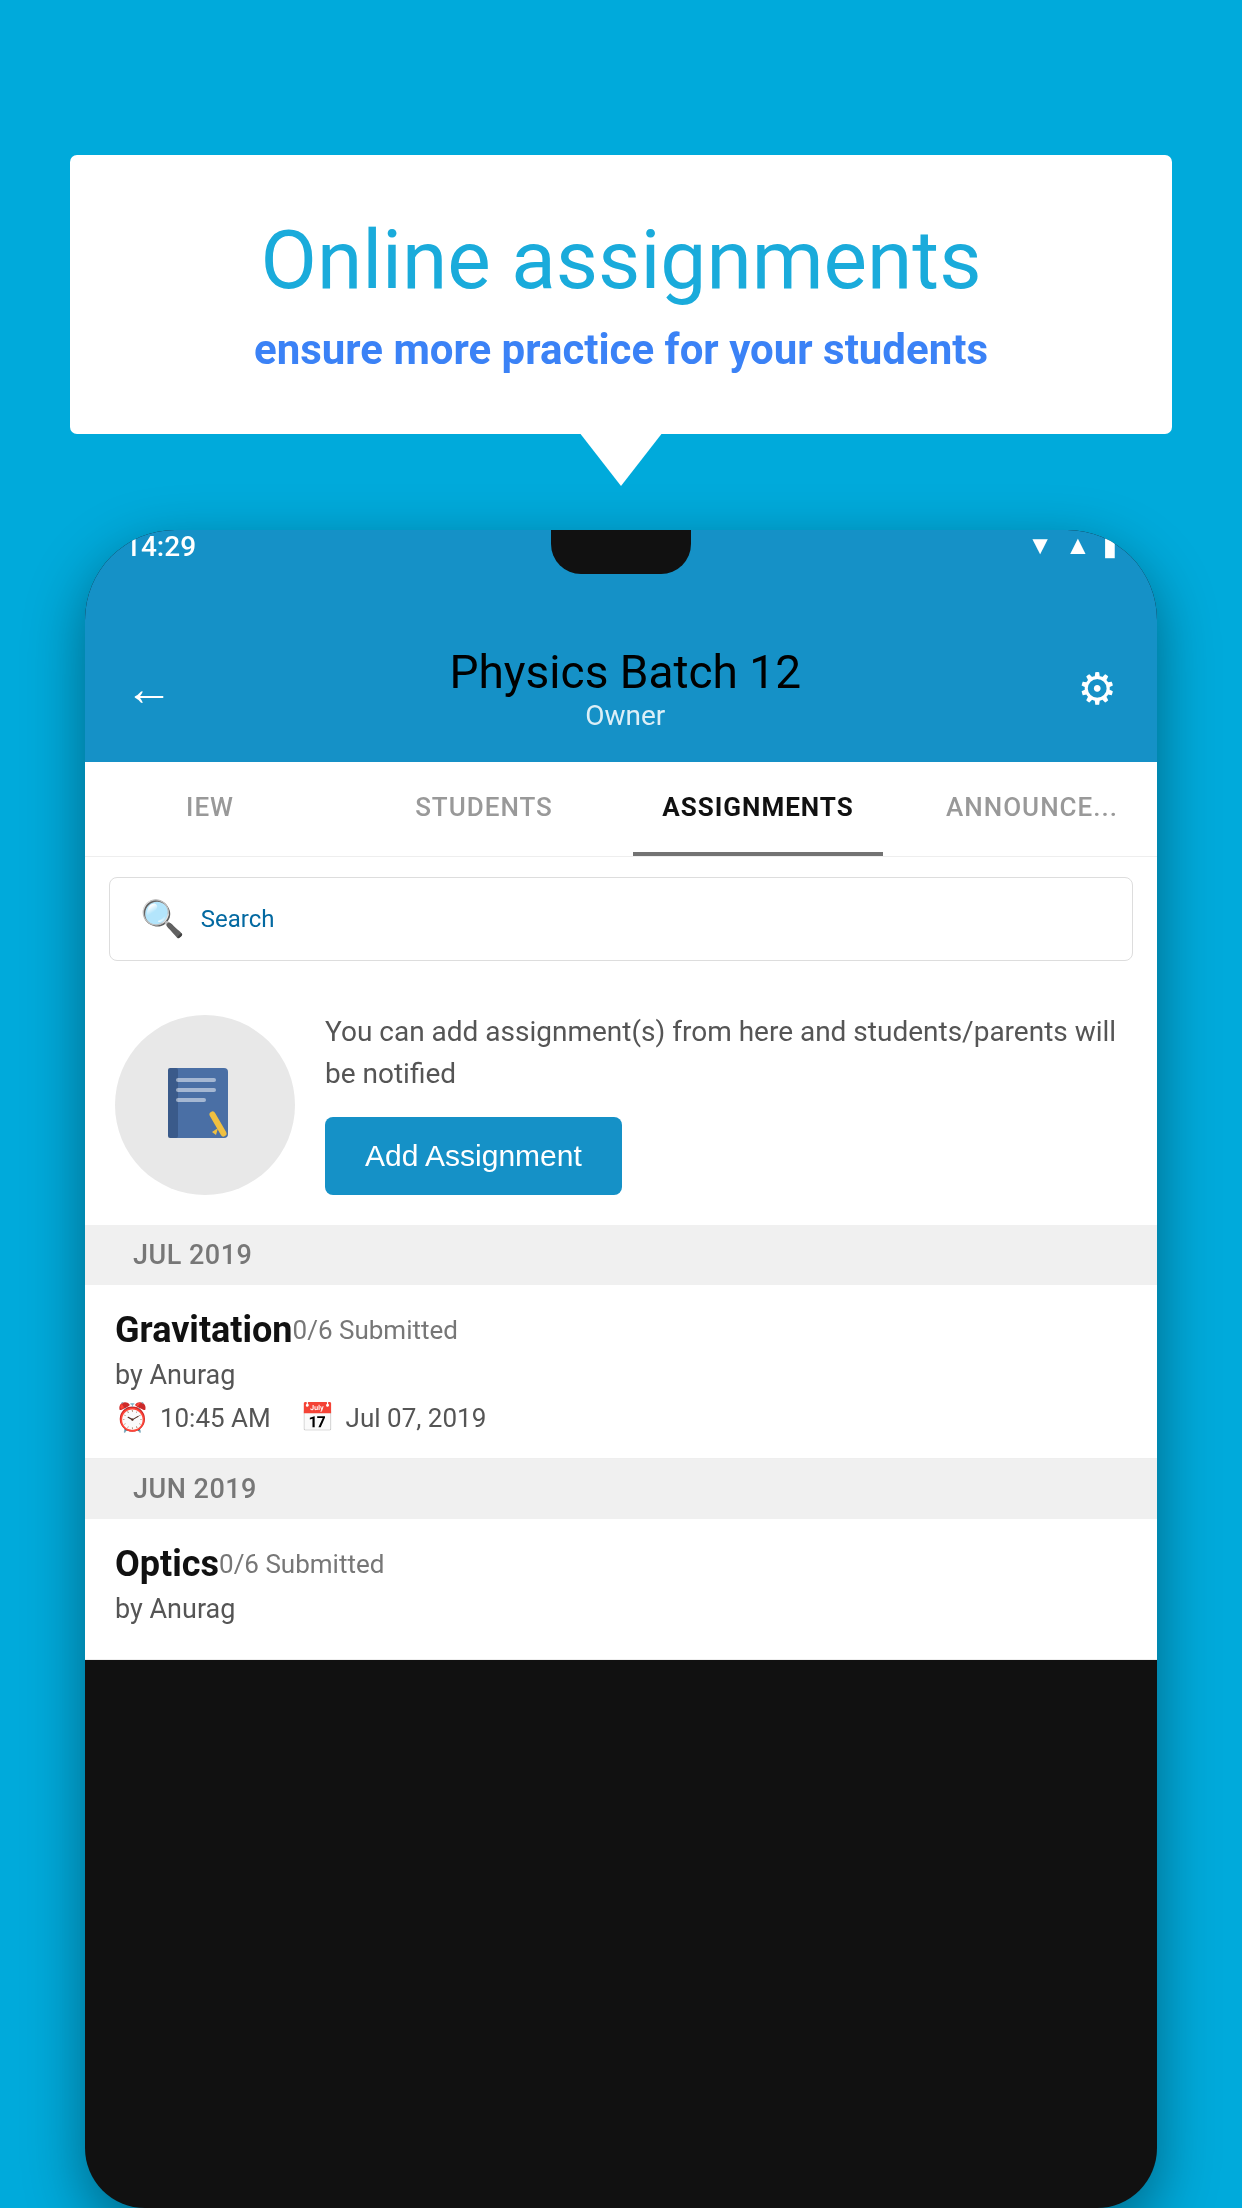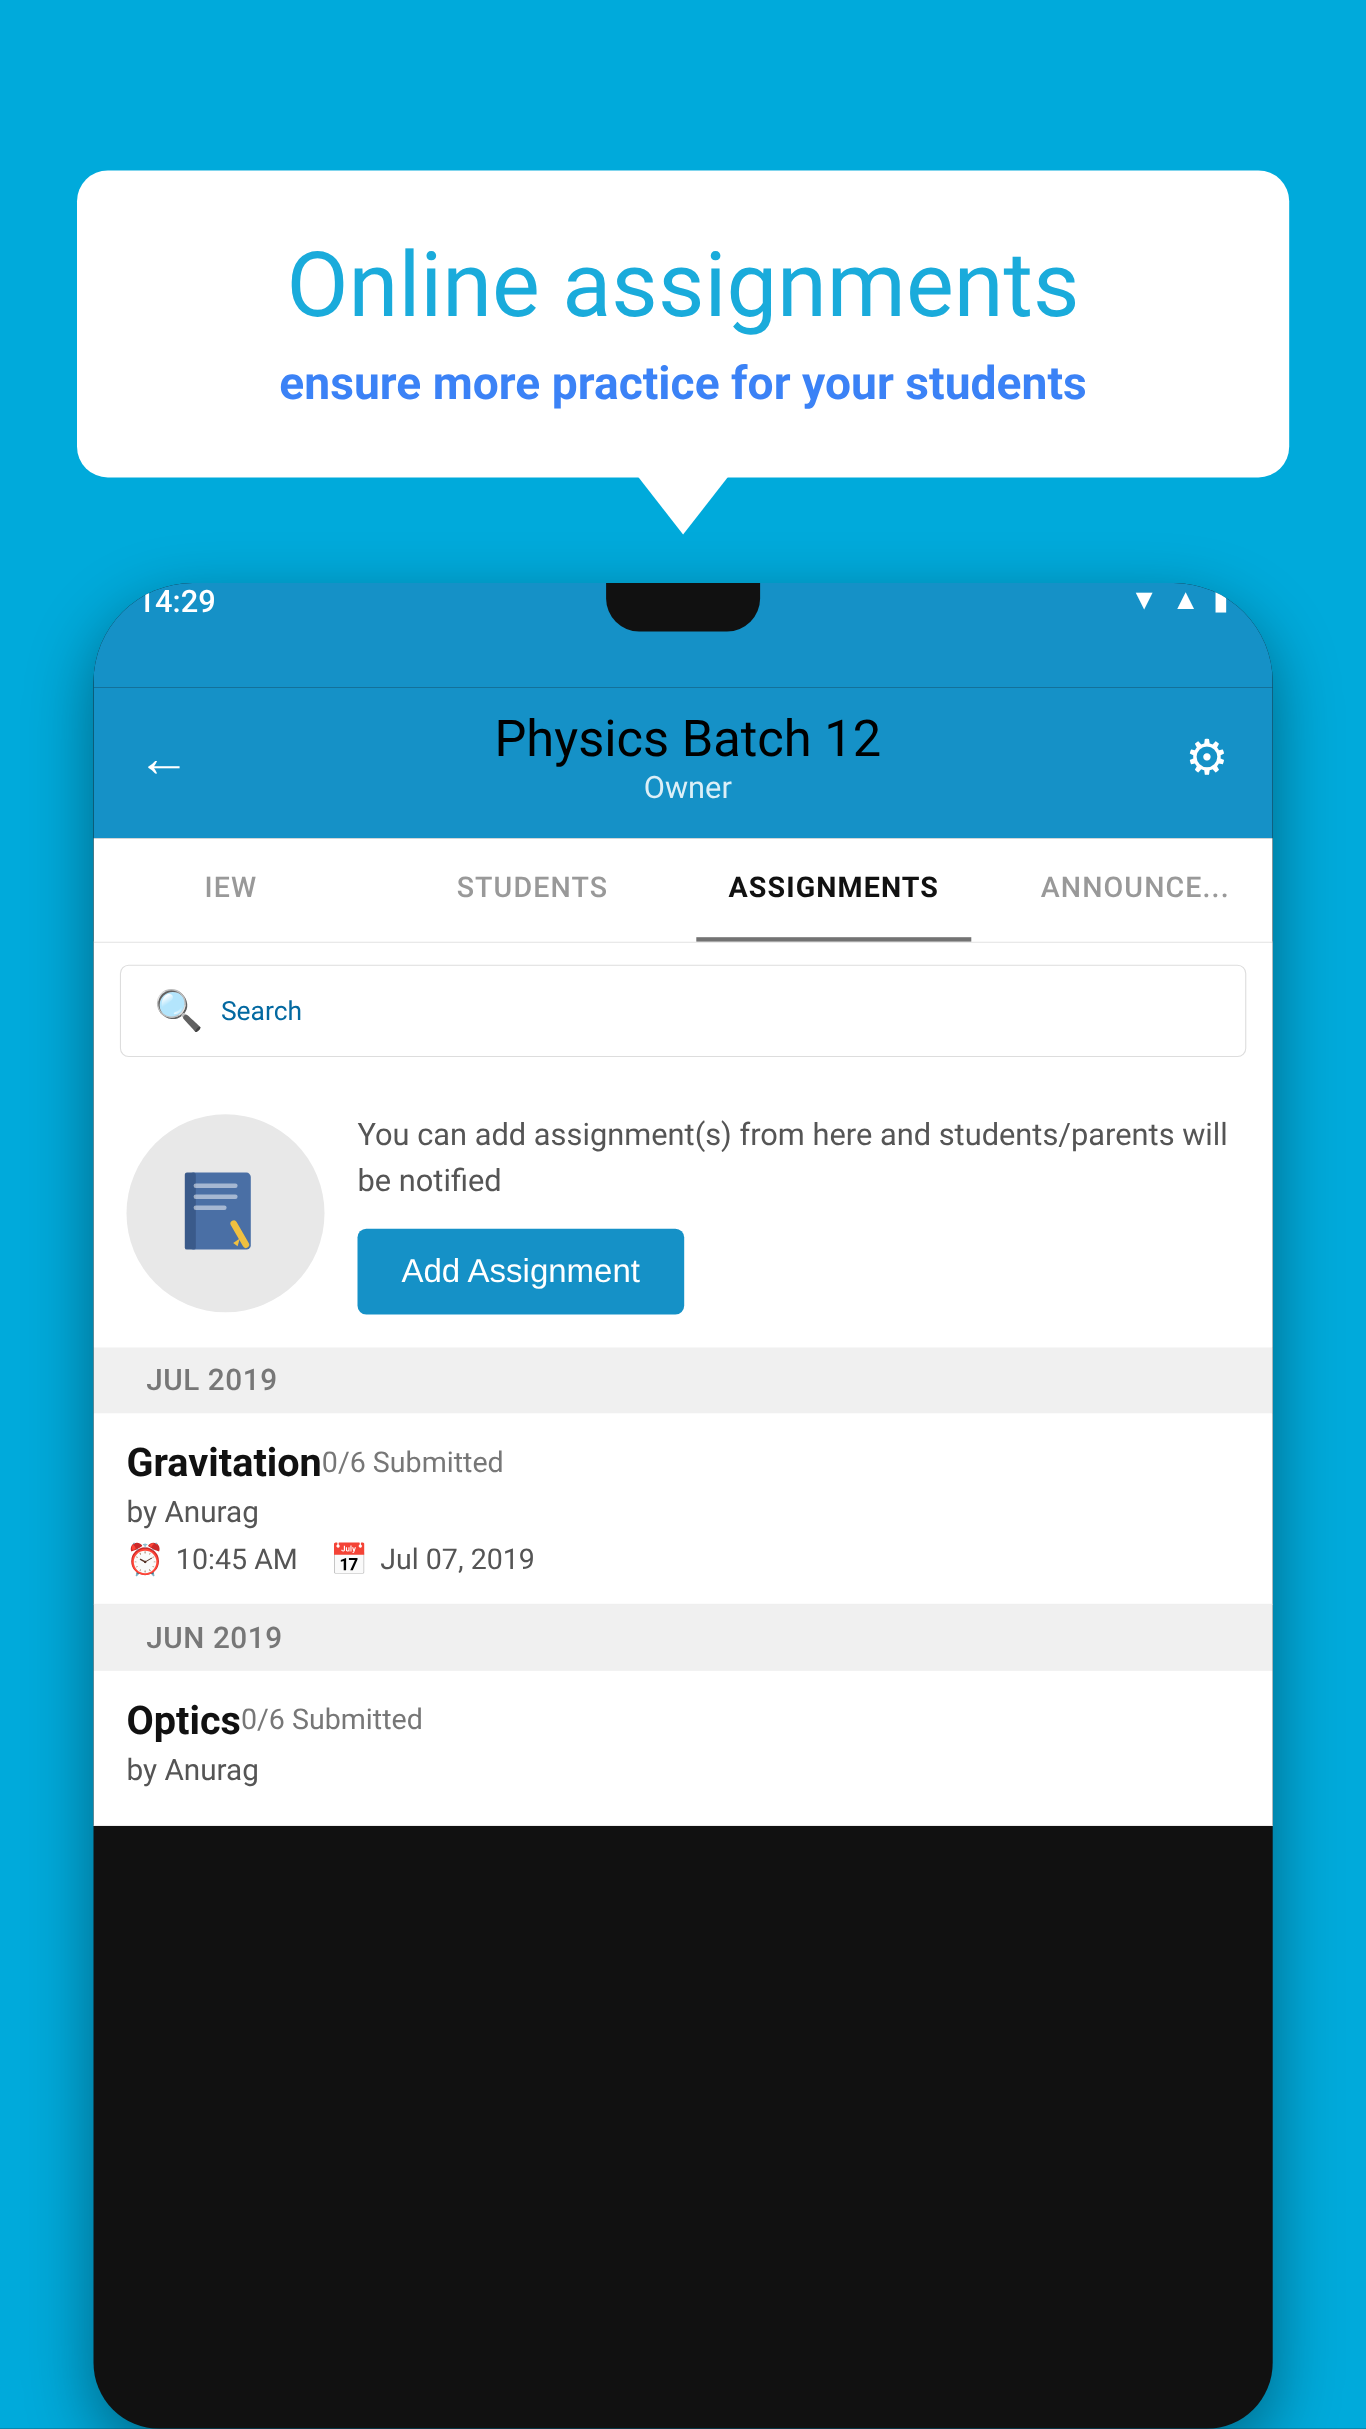--- a/index.html
+++ b/index.html
@@ -16,21 +16,21 @@
     
     .speech-bubble-container {
       position: absolute;
       top: 155px;
       left: 70px;
       right: 70px;
     }
 
     .speech-bubble {
       background: white;
-      border-radius: 28px;
+      border-radius: 7px;
       padding: 60px 70px;
       text-align: center;
       position: relative;
     }
 
     .speech-bubble::after {
       content: '';
       position: absolute;
       bottom: -52px;
       left: 50%;
@@ -204,21 +204,21 @@
 
     .search-placeholder {
       color: #0369a1;
       font-size: 24px;
     }
 
     
     .info-section {
       padding: 30px 30px;
       display: flex;
-      align-items: center;
+      align-items: flex-end;
       gap: 30px;
       background: white;
     }
 
     .notebook-icon-circle {
       width: 180px;
       height: 180px;
       border-radius: 50%;
       background: #e8e8e8;
       display: flex;

